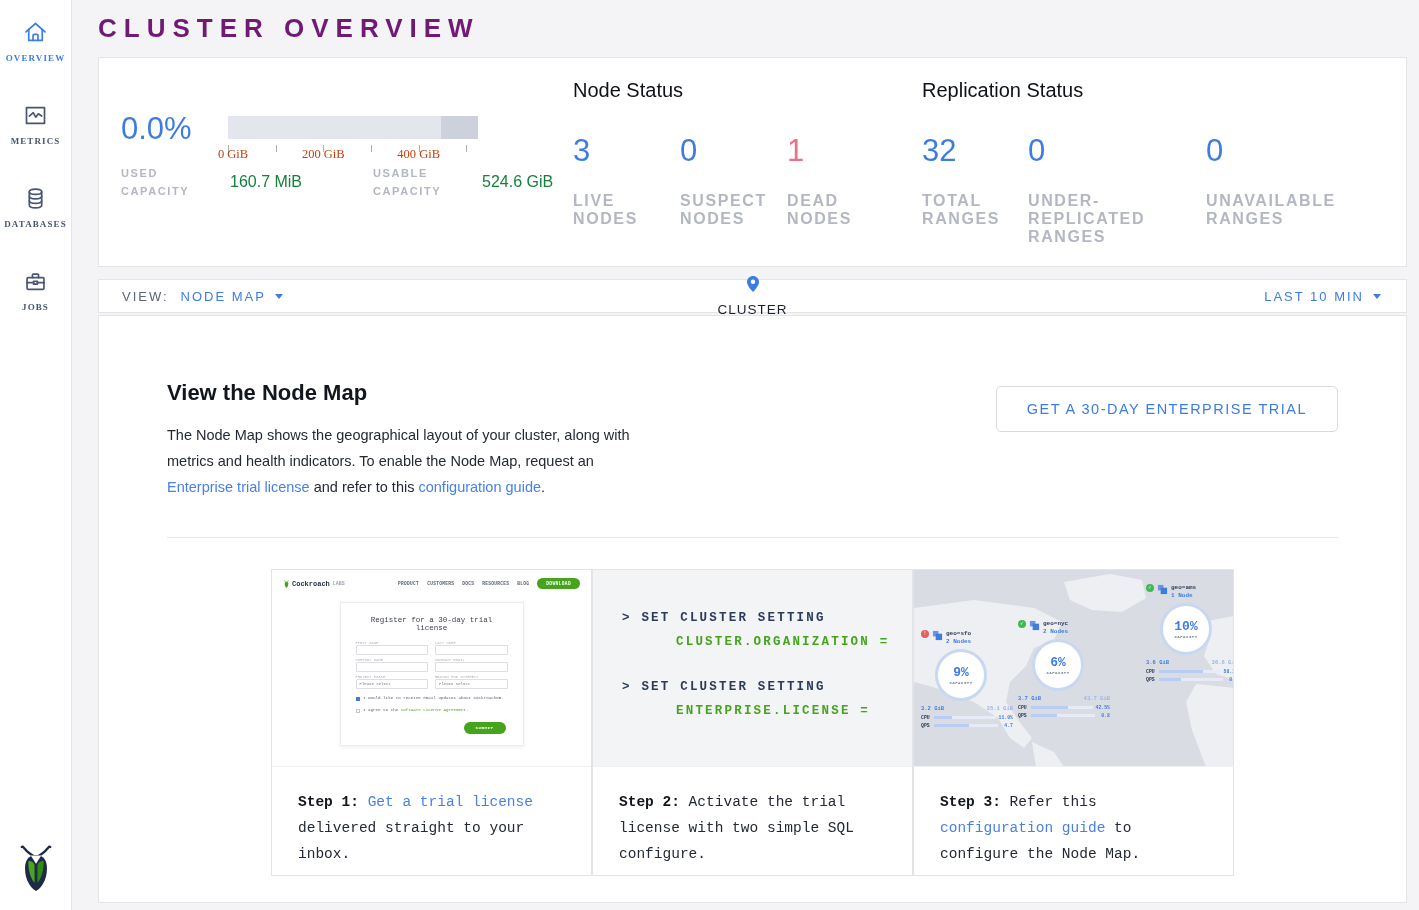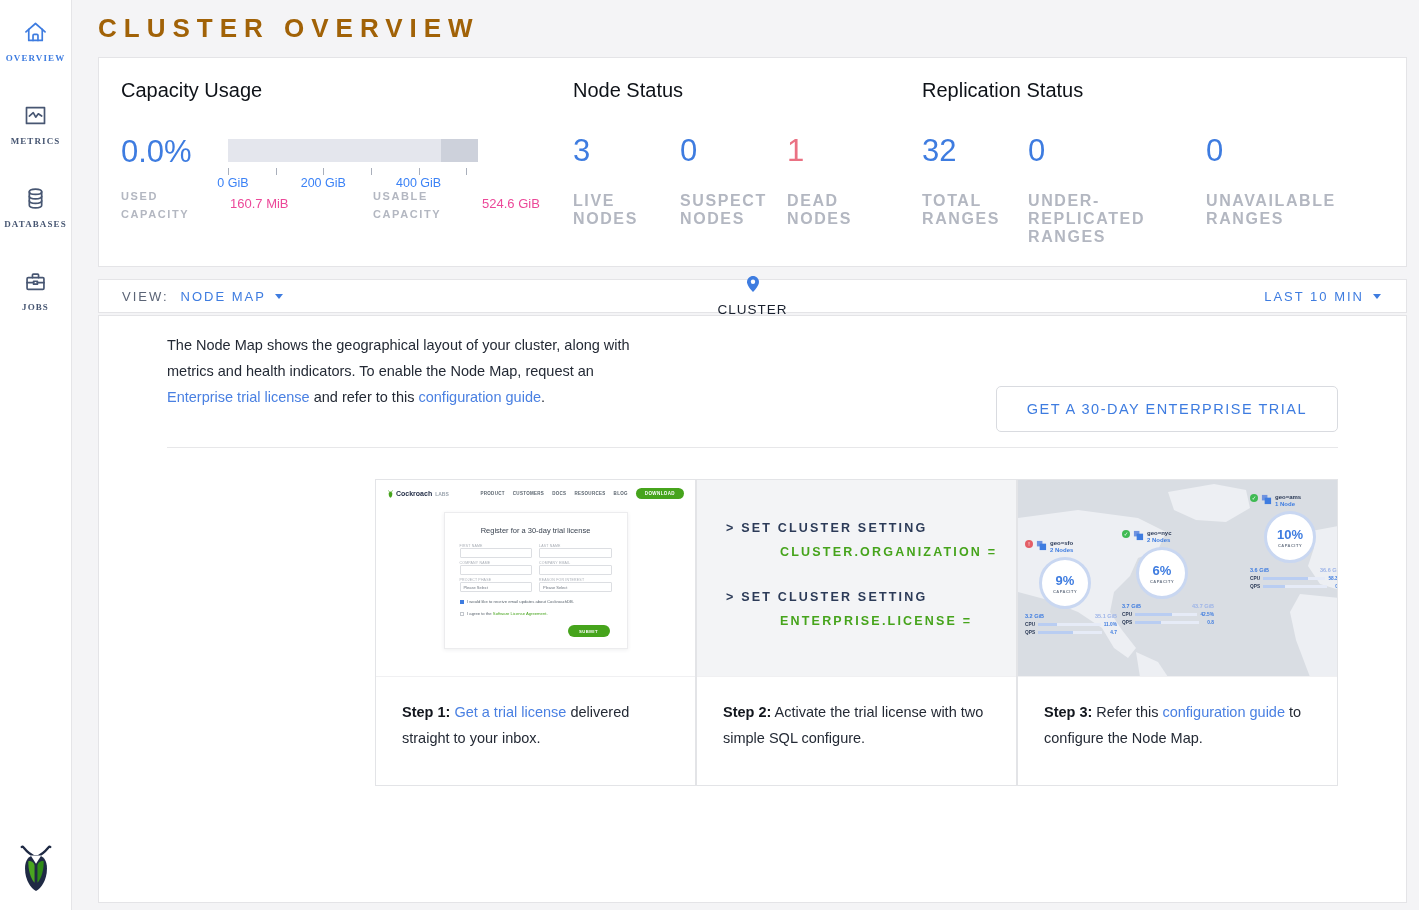--- a/index.html
+++ b/index.html
@@ -21,45 +21,45 @@
   }
   .nav-item { margin-top:19px; display:flex; flex-direction:column; align-items:center; cursor:pointer; }
   .nav-item + .nav-item { margin-top:39px; }
   .nav-label { margin-top:7px; font-size:9px; font-weight:bold; letter-spacing:1.1px; color:#475672; }
   .nav-item.active .nav-label { color:#3e7ce0; }
   .nav-icon svg { display:block; }
   .sidebar-logo { position:absolute; bottom:12px; left:50%; transform:translateX(-50%); }
 
   
   .main { position:absolute; left:72px; top:0; width:1347px; padding:0 12px 0 26px; }
-  .page-title { margin-top:13px; font-size:26px; font-weight:600; letter-spacing:7px; color:#a16207; }
+  .page-title { margin-top:13px; font-size:26px; font-weight:600; letter-spacing:7px; color:#701a75; }
 
   
   .stats-panel {
     margin-top:13px; background:#fff; border:1px solid #e4e4e7;
     height:210px; display:flex; padding:21px 0 0 22px;
   }
   .section-title { font-size:20px; color:#0e1218; font-weight:500; }
   .num { font-size:31px; color:#3e7ce0; font-weight:400; }
   .num.red { color:#ea7183; }
   .stat-label {
     margin-top:23px; font-size:16px; font-weight:bold; letter-spacing:1.6px;
     line-height:18px; color:#b3b7c1;
   }
   .capacity-section { width:452px; }
   .cap-row { display:flex; margin-top:32px; }
   .cap-percent { width:107px; }
   .gauge { width:250px; position:relative; margin-top:5px; }
   .gauge-bar { height:23px; background:#e4e6ed; position:relative; }
   .gauge-dark { position:absolute; right:0; top:0; height:100%; width:15%; background:#cdd1db; }
   .tick { position:absolute; top:29px; width:1px; height:7px; background:#a9afbb; }
-  .tick-label { position:absolute; top:37px; font-size:12.5px; color:#3b82f6; transform:translateX(-50%); white-space:nowrap; }
+  .tick-label { position:absolute; top:31px; font-size:12.5px; color:#c2410c; transform:translateX(-50%); white-space:nowrap;font-family:Liberation Serif, serif; }
   .cap-details { display:flex; margin-top:17px; }
   .cap-label { width:93px; font-size:11px; font-weight:bold; letter-spacing:1.6px; line-height:18px; color:#b3b7c1; }
-  .cap-value { font-size:13px; color:#ec4899; margin:9px 0 0 16px; }
+  .cap-value { font-size:16px; color:#15803d; margin:9px 0 0 16px; }
   .cap-value.first { width:125px; margin-right:18px; }
   .nodes-section { width:349px; }
   .metric-row { display:flex; margin-top:31px; }
   .metric { }
   .metric .stat-label { width:84px; }
   .nodes-section .metric { width:107px; }
   .repl-section .metric-1 { width:106px; }
   .repl-section .metric-2 { width:178px; }
   .repl-section .metric-2 .stat-label { width:150px; }
 
@@ -91,21 +91,21 @@
   .map-heading { padding-top:64px; font-size:22px; font-weight:600; color:#12161d; }
   .map-desc { margin-top:16px; font-size:14.5px; line-height:26px; width:472px; color:#242a35; }
   .blue-link { color:#4a80e2; cursor:pointer; }
   .trial-btn {
     position:absolute; right:68px; top:70px;
     background:#fff; border:1px solid #d9dbe0; border-radius:5px;
     color:#3e7ce0; font-size:14.5px; letter-spacing:1.5px;
     padding:14px 30px; font-family:"Liberation Sans", sans-serif; cursor:pointer;
   }
   .divider { border:none; border-top:1px solid #e7e7e9; margin-top:37px; }
-  .cards { display:flex; justify-content:flex-end; margin-top:31px; }
+  .cards { display:flex; justify-content:center; margin-top:31px;font-family:Liberation Mono, monospace; }
   .card { width:321px; height:307px; border:1px solid #e3e4e7; background:#fff; }
   .card-img { height:197px; position:relative; overflow:hidden; border-bottom:1px solid #f0f0f2; }
   .card-caption { padding:22px 26px; font-size:14.5px; line-height:26px; color:#242a35; }
   .card-caption b { color:#12161d; }
 
   
   .mini-site { position:absolute; inset:0; background:#fff; }
   .mini-header { display:flex; align-items:center; padding:8px 11px 0; }
   .mini-logo { display:flex; align-items:center; gap:2px; font-size:7px; font-weight:bold; color:#1f2a44; }
   .mini-logo .labs { color:#9aa3ad; font-size:5px; font-weight:bold; margin-left:1px; }
@@ -224,21 +224,20 @@
   </div>
 </nav>
 
 <div class="main">
 
   <h1 class="page-title">CLUSTER OVERVIEW</h1>
 
   <section class="stats-panel">
 
     <div class="capacity-section">
-      <div class="section-title">Capacity Usage</div>
       <div class="cap-row">
         <div class="cap-percent num">0.0%</div>
         <div class="gauge">
           <div class="gauge-bar">
               <div class="gauge-dark"></div>
             </div>
           <div class="tick" style="left:0%"></div>
           <div class="tick" style="left:19.06%"></div>
           <div class="tick" style="left:38.12%"></div>
           <div class="tick" style="left:57.19%"></div>
@@ -309,20 +308,21 @@
       </span>
       <span>CLUSTER</span>
     </div>
     <div class="view-right">
       <span>LAST 10 MIN</span>
       <span class="caret"></span>
     </div>
   </section>
 
   <section class="map-panel">
+    <h2 class="map-heading">View the Node Map</h2>
     <p class="map-desc"><span>The Node Map shows the geographical layout of your cluster, along with metrics and health indicators. To enable the Node Map, request an </span><a class="blue-link">Enterprise trial license</a><span> and refer to this </span><a class="blue-link">configuration guide</a><span>.</span></p>
     <button class="trial-btn">GET A 30-DAY ENTERPRISE TRIAL</button>
 
     <hr class="divider">
 
     <div class="cards">
 
       <div class="card">
         <div class="card-img">
           <div class="mini-site">

